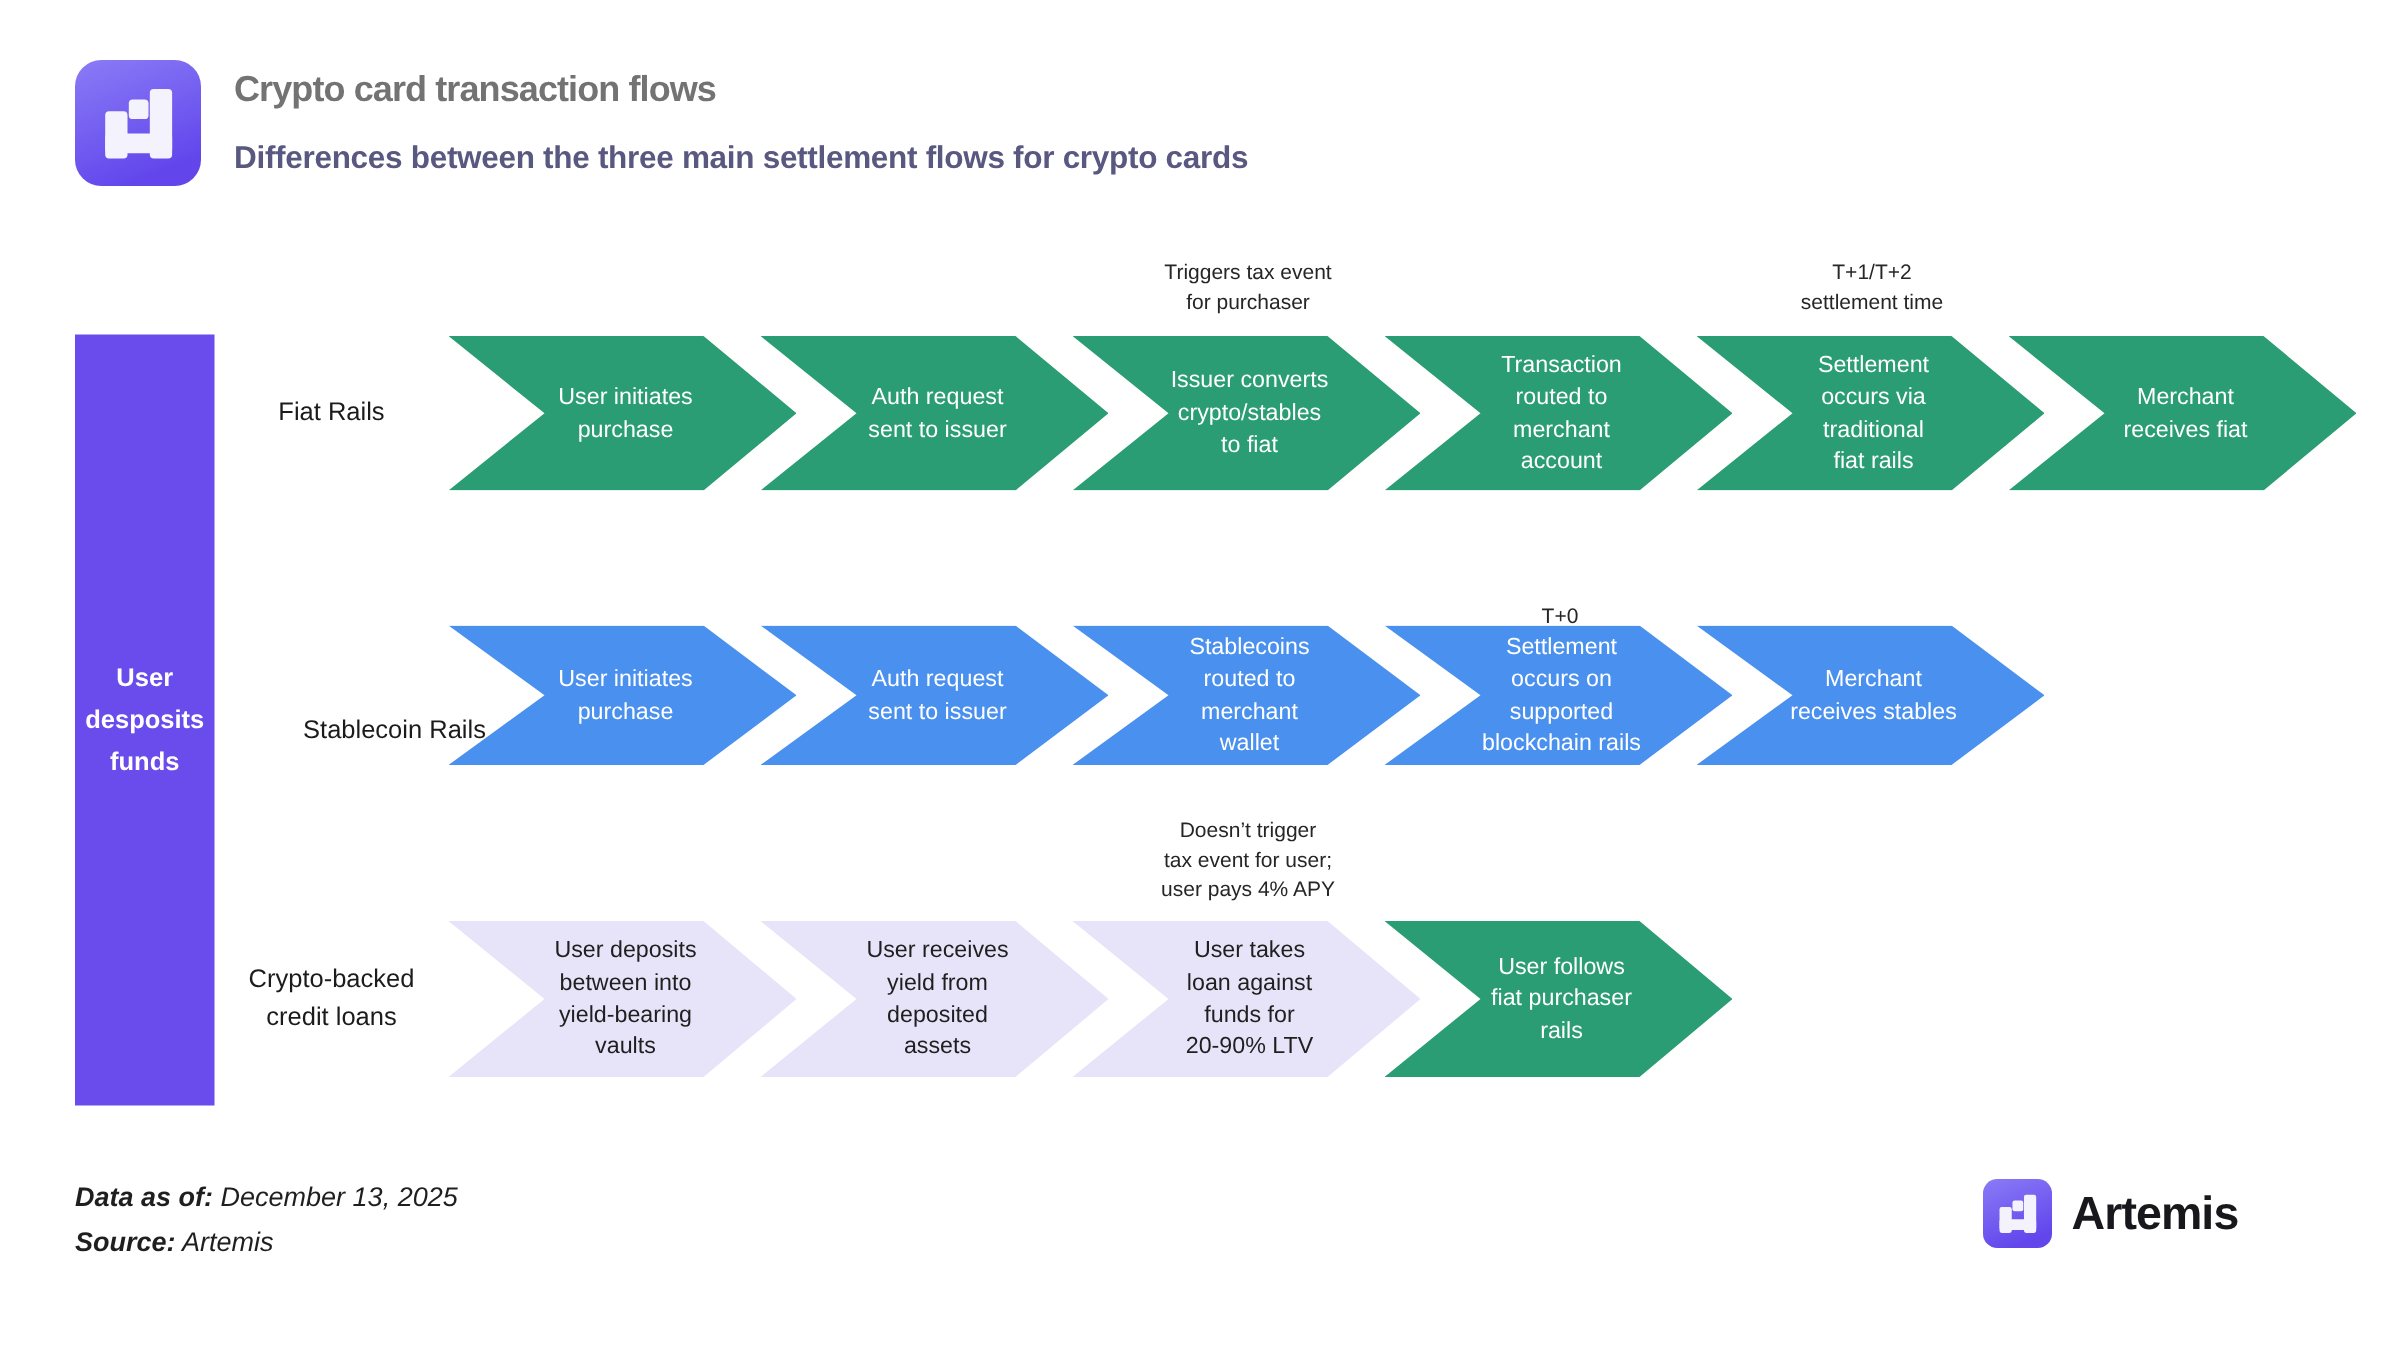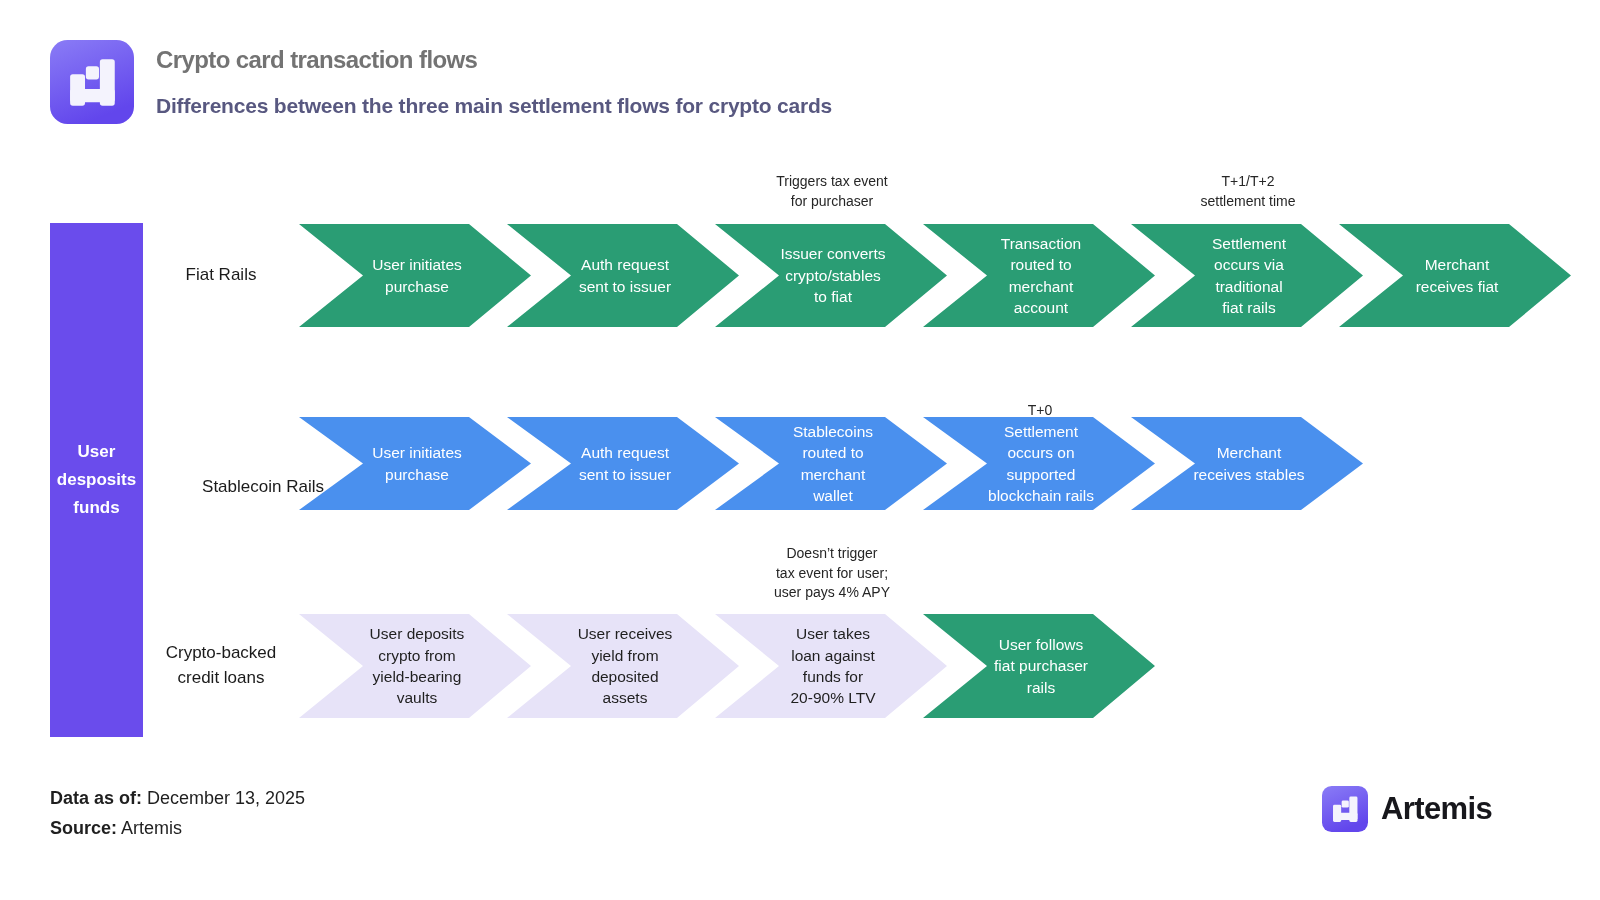--- a/index.html
+++ b/index.html
@@ -52,21 +52,21 @@
   
   .annot{
     position:absolute;width:234px;text-align:center;
     font-size:14px;color:#262626;line-height:1.4;white-space:pre-line;
   }
   .an-1{left:715px;top:172px;}
   .an-2{left:1131px;top:172px;}
   .an-3{left:923px;top:365px;margin-top:36px;}
   .an-4{left:715px;top:544px;}
   
-  .footnote{position:absolute;left:50px;top:783px;font-size:18px;color:#1f1f1f;line-height:30px;}
+  .footnote{position:absolute;left:50px;top:783px;font-size:18px;color:#1f1f1f;line-height:30px;font-style:italic;}
   .footnote b{font-weight:700;}
   .brand{position:absolute;left:1322px;top:786px;display:flex;align-items:center;gap:13px;}
   .brand-logo{width:46px;height:46px;}
   .brand-name{font-size:31px;font-weight:700;letter-spacing:-0.6px;color:#17171c;}
 </style>
 </head>
 <body>
 
 <div class="canvas">
 
@@ -134,21 +134,21 @@
 merchant
 wallet</div>
   <div class="arrow blue r2 c4">Settlement
 occurs on
 supported
 blockchain rails</div>
   <div class="arrow blue r2 c5">Merchant
 receives stables</div>
 
   <div class="arrow lav r3 c1">User deposits
-crypto from
+between into
 yield-bearing
 vaults</div>
   <div class="arrow lav r3 c2">User receives
 yield from
 deposited
 assets</div>
   <div class="arrow lav r3 c3">User takes
 loan against
 funds for
 20-90% LTV</div>

